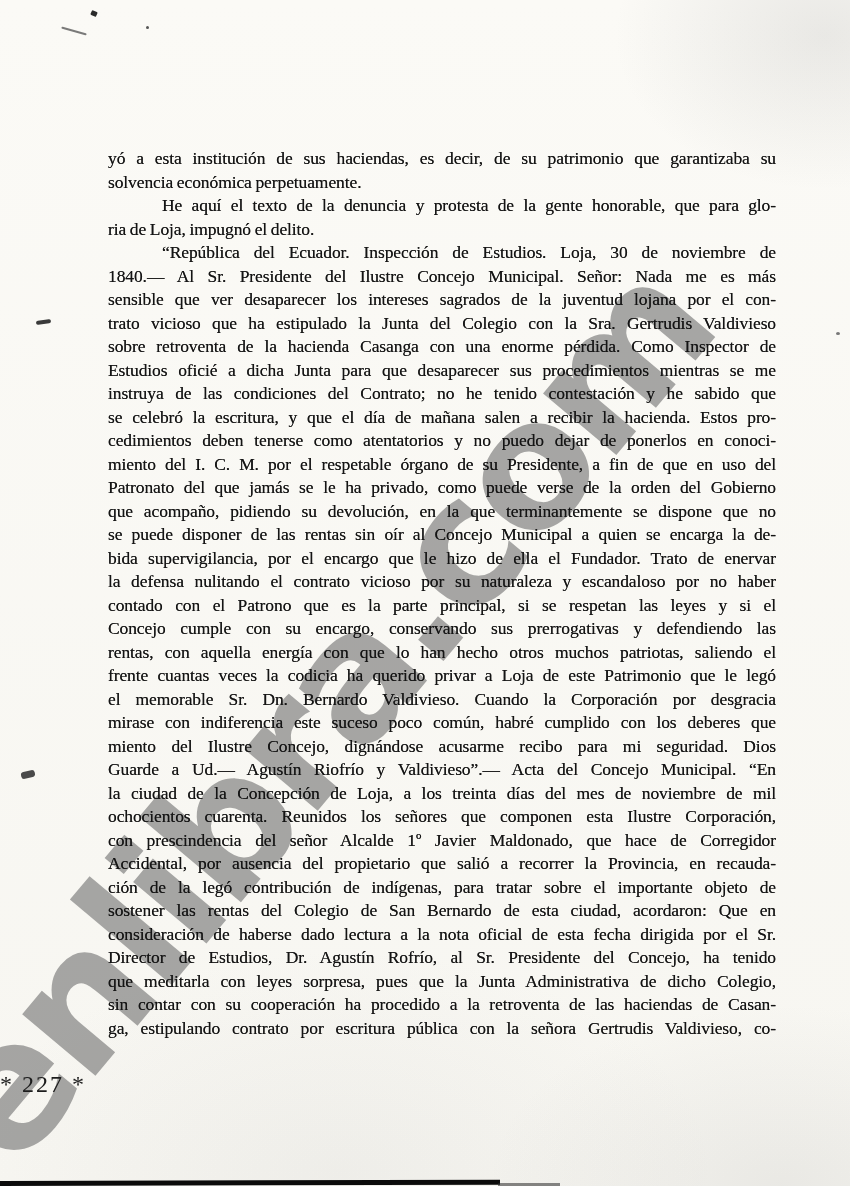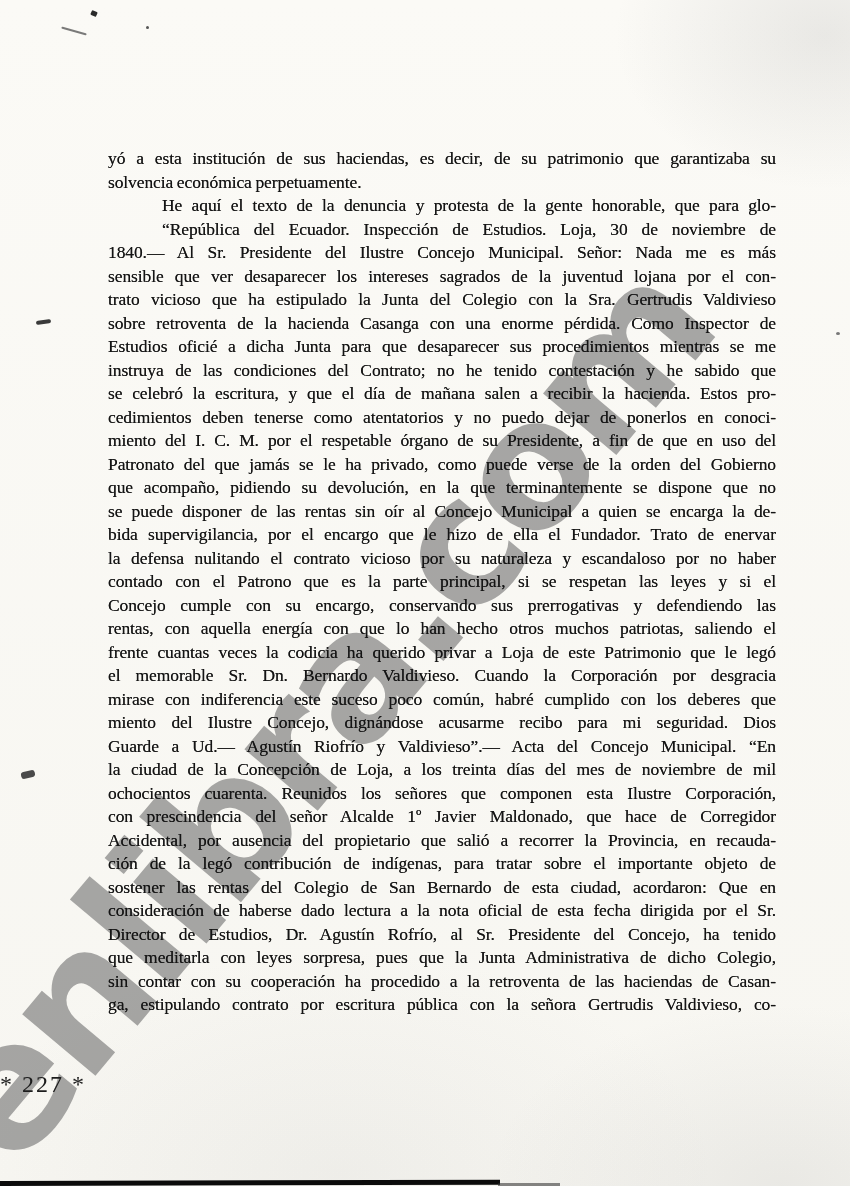--- a/index.html
+++ b/index.html
@@ -62,20 +62,21 @@
 
 <div class="page">
 
   <div class="watermark">openlibra.com</div>
 
   <div class="textblock">
 
   <div class="line">yó a esta institución de sus haciendas, es decir, de su patrimonio que garantizaba su</div>
       <div class="line end">solvencia económica perpetuamente.</div>
       <div class="line indent">He aquí el texto de la denuncia y protesta de la gente honorable, que para glo-</div>
+      <div class="line end">ria de Loja, impugnó el delito.</div>
       <div class="line indent">“República del Ecuador. Inspección de Estudios. Loja, 30 de noviembre de</div>
       <div class="line">1840.— Al Sr. Presidente del Ilustre Concejo Municipal. Señor: Nada me es más</div>
       <div class="line">sensible que ver desaparecer los intereses sagrados de la juventud lojana por el con-</div>
       <div class="line">trato vicioso que ha estipulado la Junta del Colegio con la Sra. Gertrudis Valdivieso</div>
       <div class="line">sobre retroventa de la hacienda Casanga con una enorme pérdida. Como Inspector de</div>
       <div class="line">Estudios oficié a dicha Junta para que desaparecer sus procedimientos mientras se me</div>
       <div class="line">instruya de las condiciones del Contrato; no he tenido contestación y he sabido que</div>
       <div class="line">se celebró la escritura, y que el día de mañana salen a recibir la hacienda. Estos pro-</div>
       <div class="line">cedimientos deben tenerse como atentatorios y no puedo dejar de ponerlos en conoci-</div>
       <div class="line">miento del I. C. M. por el respetable órgano de su Presidente, a fin de que en uso del</div>

